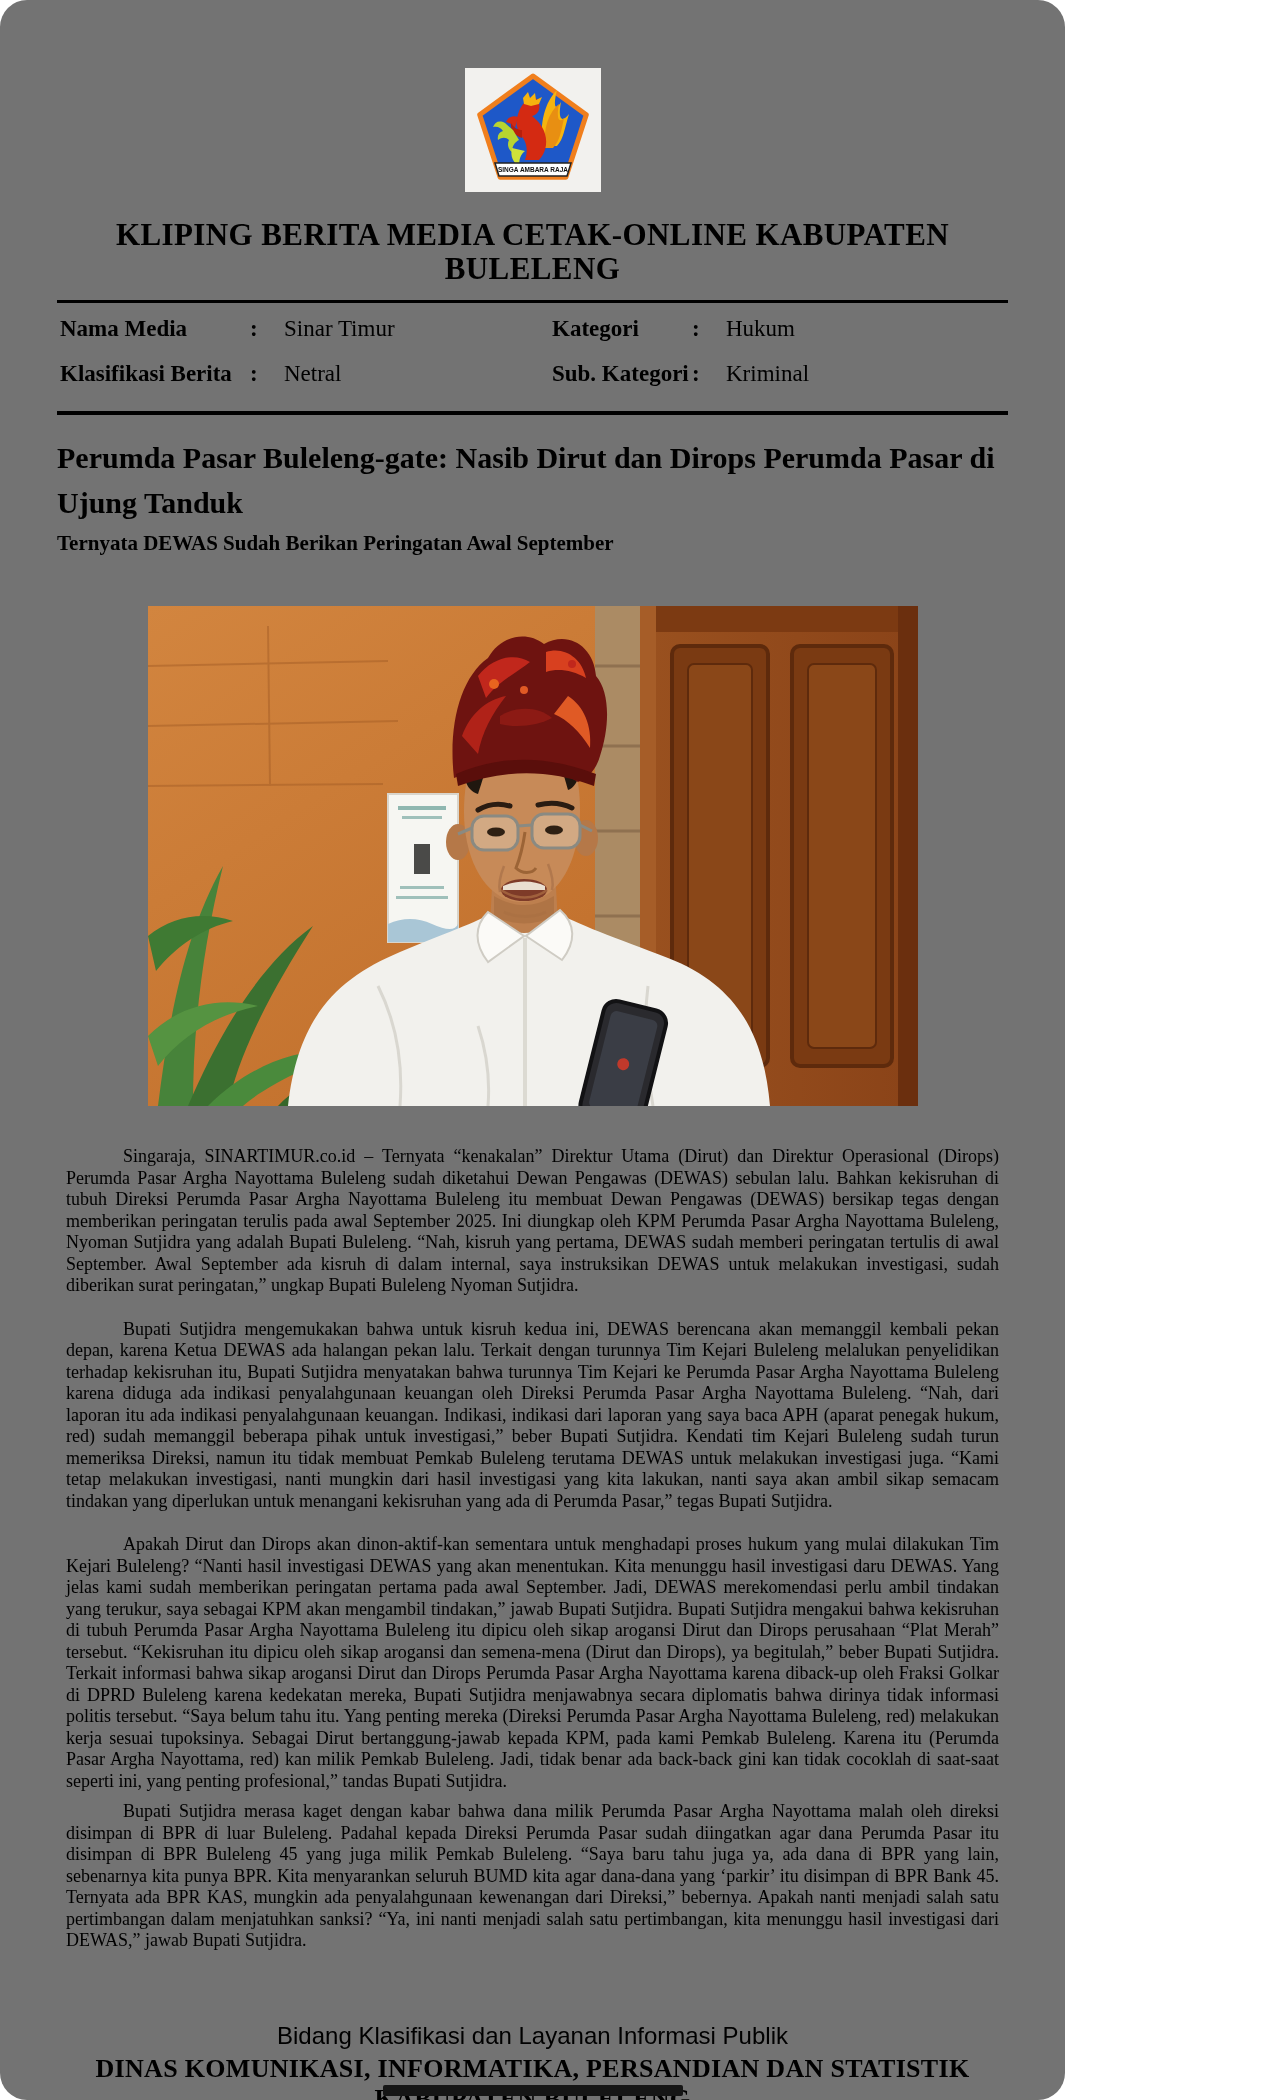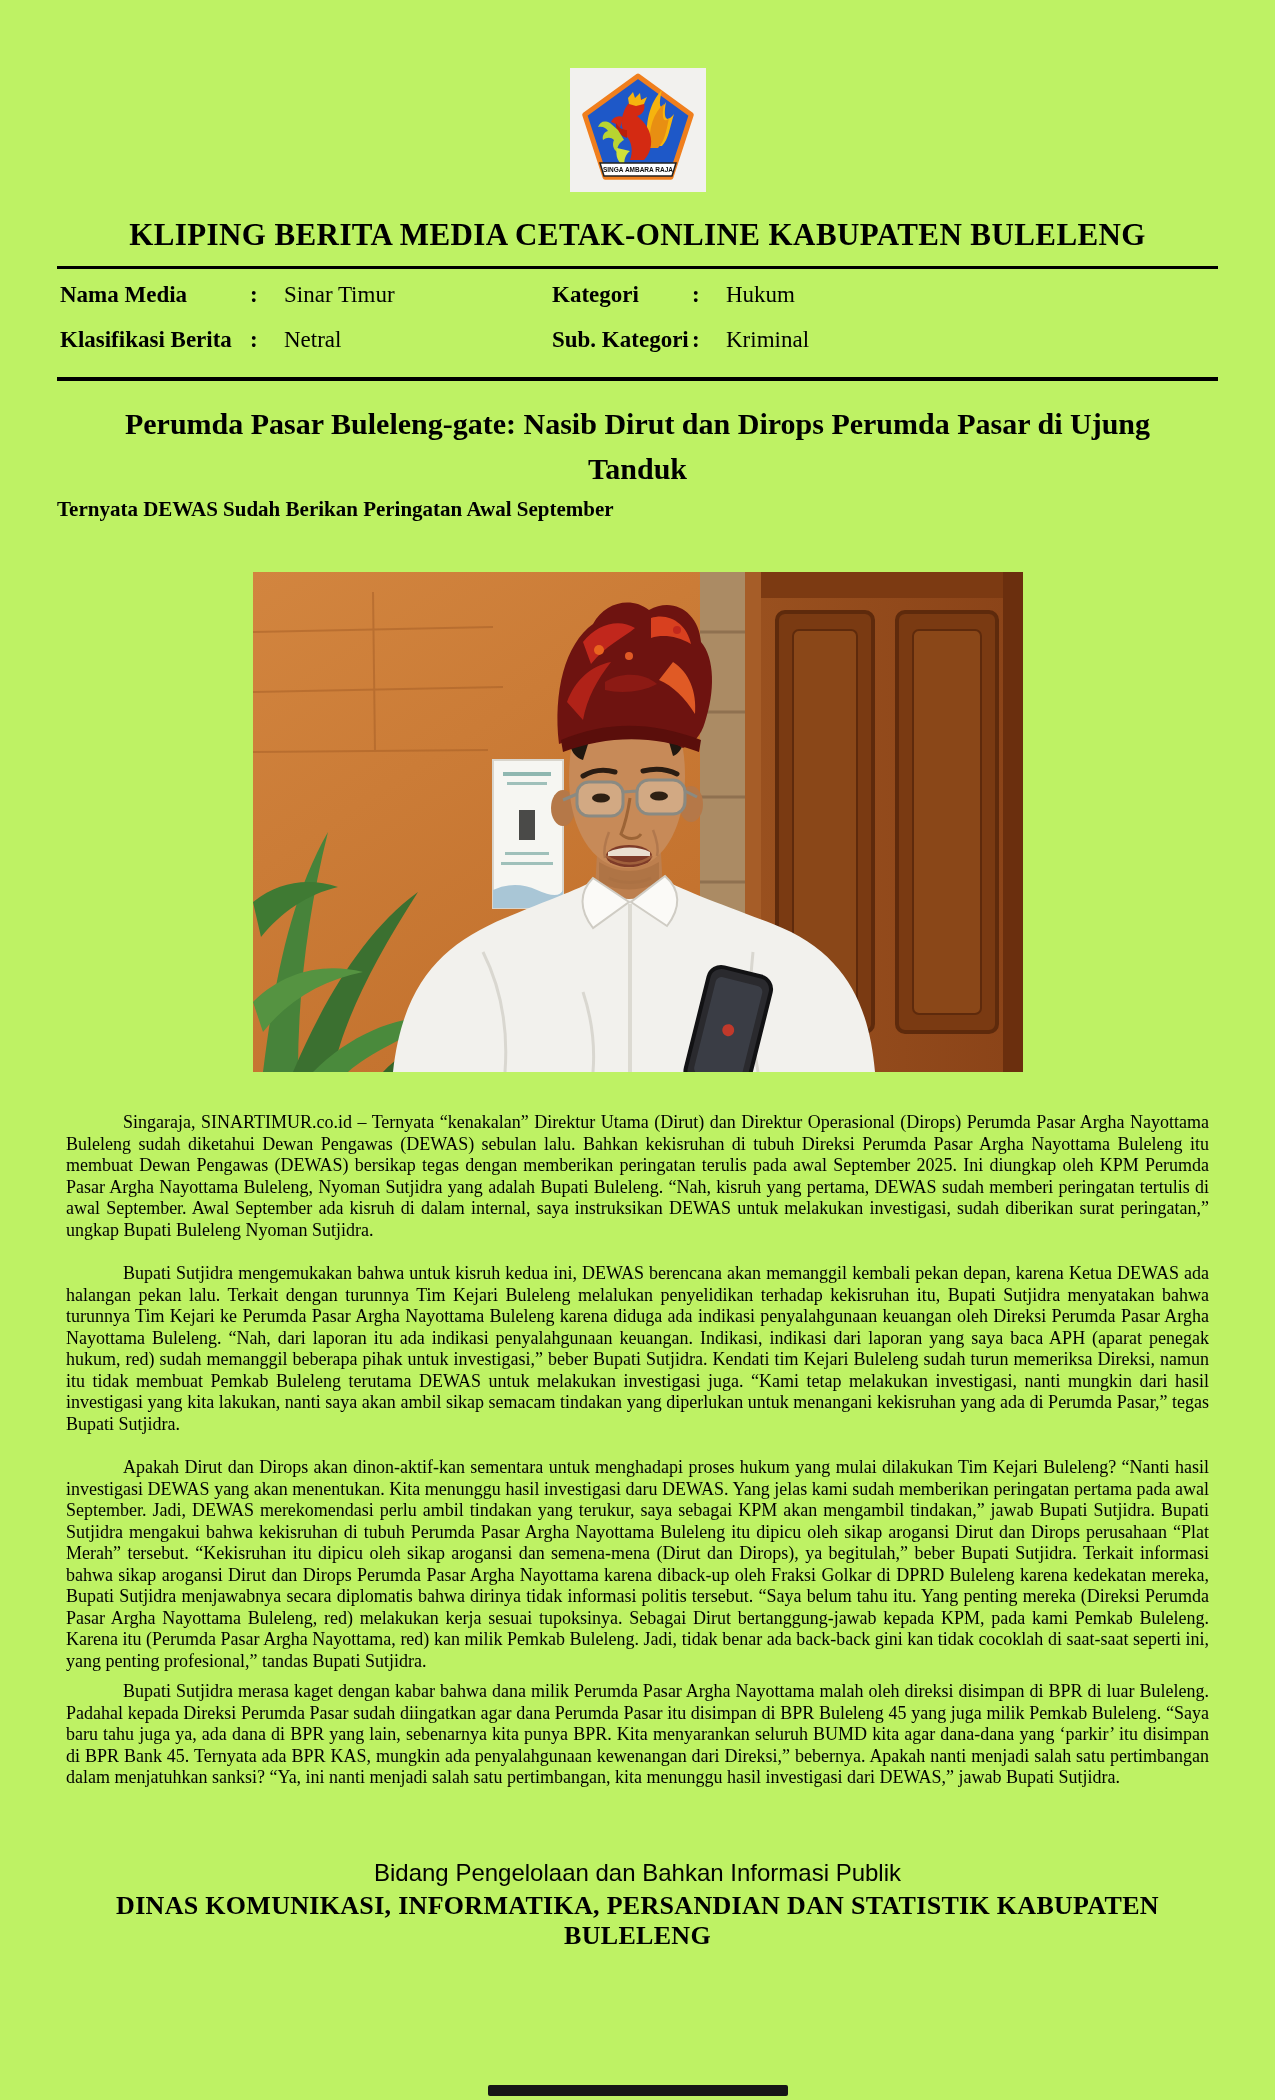--- a/index.html
+++ b/index.html
@@ -1,22 +1,23 @@
 <!DOCTYPE html>
 <html><head>
 <meta charset="utf-8">
 <style>
   html,body{margin:0;padding:0;background:#ffffff;}
   .page{
     position:relative;
-    width:1275px;height:2100px;
-    background:#bef264;
+    width:1065px;height:2100px;
+    background:#737373;
     overflow:hidden;
     font-family:"Liberation Serif", serif;
     color:#000;
+    border-radius:27px;
   }
   .content{padding:0 57px;}
 
   
   .logo-wrap{display:flex;justify-content:center;padding-top:68px;}
   .logo-box{width:136px;height:124px;display:block;}
   .doc-title{
     margin:26px 0 0 0;
     text-align:center;
     font-size:31px;
@@ -36,21 +37,20 @@
   .meta-label{font-weight:bold;white-space:nowrap;}
   .left .meta-label{width:190px;}
   .right .meta-label{width:140px;}
   .meta-colon{font-weight:bold;width:34px;}
   .meta-value{font-weight:normal;}
 
   
   .art-title{
     margin:20px auto 0 auto;
     max-width:1080px;
-    text-align:center;
     font-size:30px;
     font-weight:bold;
     line-height:1.5;
   }
   .art-subtitle{
     margin:6px 0 0 0;
     text-align:left;
     font-size:21px;
     font-weight:bold;
   }
@@ -282,20 +282,20 @@
     </div>
 
     <div class="body-text">
       <p class="indent">Singaraja, SINARTIMUR.co.id – Ternyata “kenakalan” Direktur Utama (Dirut) dan Direktur Operasional (Dirops) Perumda Pasar Argha Nayottama Buleleng sudah diketahui Dewan Pengawas (DEWAS) sebulan lalu. Bahkan kekisruhan di tubuh Direksi Perumda Pasar Argha Nayottama Buleleng itu membuat Dewan Pengawas (DEWAS) bersikap tegas dengan memberikan peringatan terulis pada awal September 2025. Ini diungkap oleh KPM Perumda Pasar Argha Nayottama Buleleng, Nyoman Sutjidra yang adalah Bupati Buleleng. “Nah, kisruh yang pertama, DEWAS sudah memberi peringatan tertulis di awal September. Awal September ada kisruh di dalam internal, saya instruksikan DEWAS untuk melakukan investigasi, sudah diberikan surat peringatan,” ungkap Bupati Buleleng Nyoman Sutjidra.</p>
       <p class="indent">Bupati Sutjidra mengemukakan bahwa untuk kisruh kedua ini, DEWAS berencana akan memanggil kembali pekan depan, karena Ketua DEWAS ada halangan pekan lalu. Terkait dengan turunnya Tim Kejari Buleleng melalukan penyelidikan terhadap kekisruhan itu, Bupati Sutjidra menyatakan bahwa turunnya Tim Kejari ke Perumda Pasar Argha Nayottama Buleleng karena diduga ada indikasi penyalahgunaan keuangan oleh Direksi Perumda Pasar Argha Nayottama Buleleng. “Nah, dari laporan itu ada indikasi penyalahgunaan keuangan. Indikasi, indikasi dari laporan yang saya baca APH (aparat penegak hukum, red) sudah memanggil beberapa pihak untuk investigasi,” beber Bupati Sutjidra. Kendati tim Kejari Buleleng sudah turun memeriksa Direksi, namun itu tidak membuat Pemkab Buleleng terutama DEWAS untuk melakukan investigasi juga. “Kami tetap melakukan investigasi, nanti mungkin dari hasil investigasi yang kita lakukan, nanti saya akan ambil sikap semacam tindakan yang diperlukan untuk menangani kekisruhan yang ada di Perumda Pasar,” tegas Bupati Sutjidra.</p>
       <p class="indent">Apakah Dirut dan Dirops akan dinon-aktif-kan sementara untuk menghadapi proses hukum yang mulai dilakukan Tim Kejari Buleleng? “Nanti hasil investigasi DEWAS yang akan menentukan. Kita menunggu hasil investigasi daru DEWAS. Yang jelas kami sudah memberikan peringatan pertama pada awal September. Jadi, DEWAS merekomendasi perlu ambil tindakan yang terukur, saya sebagai KPM akan mengambil tindakan,” jawab Bupati Sutjidra. Bupati Sutjidra mengakui bahwa kekisruhan di tubuh Perumda Pasar Argha Nayottama Buleleng itu dipicu oleh sikap arogansi Dirut dan Dirops perusahaan “Plat Merah” tersebut. “Kekisruhan itu dipicu oleh sikap arogansi dan semena-mena (Dirut dan Dirops), ya begitulah,” beber Bupati Sutjidra. Terkait informasi bahwa sikap arogansi Dirut dan Dirops Perumda Pasar Argha Nayottama karena diback-up oleh Fraksi Golkar di DPRD Buleleng karena kedekatan mereka, Bupati Sutjidra menjawabnya secara diplomatis bahwa dirinya tidak informasi politis tersebut. “Saya belum tahu itu. Yang penting mereka (Direksi Perumda Pasar Argha Nayottama Buleleng, red) melakukan kerja sesuai tupoksinya. Sebagai Dirut bertanggung-jawab kepada KPM, pada kami Pemkab Buleleng. Karena itu (Perumda Pasar Argha Nayottama, red) kan milik Pemkab Buleleng. Jadi, tidak benar ada back-back gini kan tidak cocoklah di saat-saat seperti ini, yang penting profesional,” tandas Bupati Sutjidra.</p>
       <p class="indent" style="margin-top:0;">Bupati Sutjidra merasa kaget dengan kabar bahwa dana milik Perumda Pasar Argha Nayottama malah oleh direksi disimpan di BPR di luar Buleleng. Padahal kepada Direksi Perumda Pasar sudah diingatkan agar dana Perumda Pasar itu disimpan di BPR Buleleng 45 yang juga milik Pemkab Buleleng. “Saya baru tahu juga ya, ada dana di BPR yang lain, sebenarnya kita punya BPR. Kita menyarankan seluruh BUMD kita agar dana-dana yang ‘parkir’ itu disimpan di BPR Bank 45. Ternyata ada BPR KAS, mungkin ada penyalahgunaan kewenangan dari Direksi,” bebernya. Apakah nanti menjadi salah satu pertimbangan dalam menjatuhkan sanksi? “Ya, ini nanti menjadi salah satu pertimbangan, kita menunggu hasil investigasi dari DEWAS,” jawab Bupati Sutjidra.</p>
     </div>
 
     <div class="footer">
-      <p class="footer-line1">Bidang Pengelolaan dan Bahkan Informasi Publik</p>
+      <p class="footer-line1">Bidang Klasifikasi dan Layanan Informasi Publik</p>
       <p class="footer-line2">DINAS KOMUNIKASI, INFORMATIKA, PERSANDIAN DAN STATISTIK KABUPATEN BULELENG</p>
     </div>
 
   </div>
 
   <div class="bottom-bar"></div>
 </div>
 
 </body></html>

